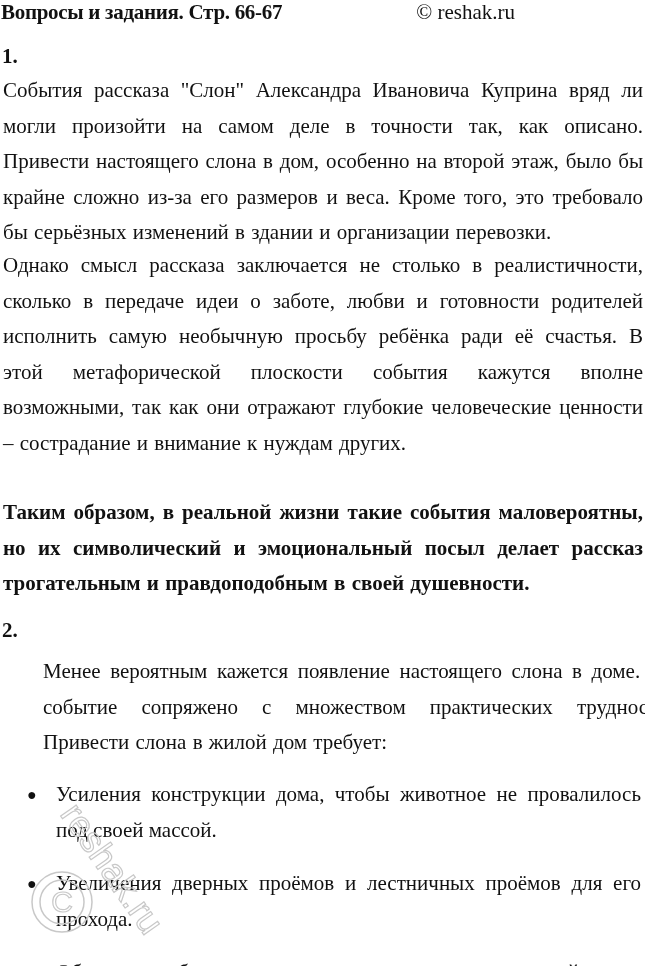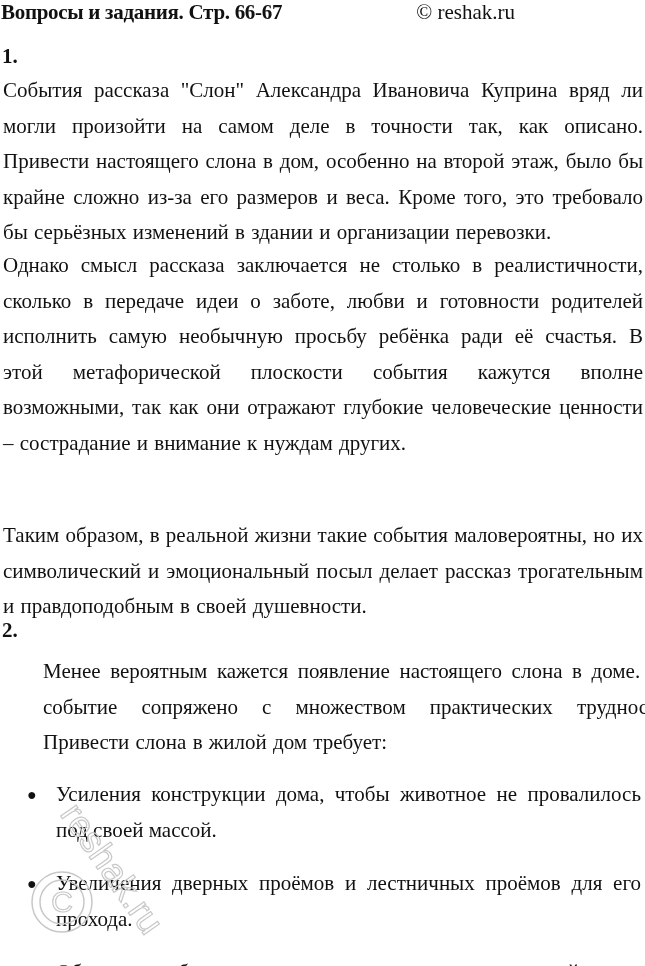--- a/index.html
+++ b/index.html
@@ -48,21 +48,21 @@
 
 <div class="header">
   <div class="header-title">Вопросы и задания. Стр. 66-67</div>
   <div class="header-copy">© reshak.ru</div>
 </div>
 
 <div class="qnum" style="top:44px;">1.</div>
 
 <div class="para" style="top:73px;">События рассказа "Слон" Александра Ивановича Куприна вряд ли могли произойти на самом деле в точности так, как описано. Привести настоящего слона в дом, особенно на второй этаж, было бы крайне сложно из-за его размеров и веса. Кроме того, это требовало бы серьёзных изменений в здании и организации перевозки.</div>
 <div class="para" style="top:248px;">Однако смысл рассказа заключается не столько в реалистичности, сколько в передаче идеи о заботе, любви и готовности родителей исполнить самую необычную просьбу ребёнка ради её счастья. В этой метафорической плоскости события кажутся вполне возможными, так как они отражают глубокие человеческие ценности – сострадание и внимание к нуждам других.</div>
-<div class="para" style="top:518px;">Таким образом, в реальной жизни такие события маловероятны, но их символический и эмоциональный посыл делает рассказ трогательным и правдоподобным в своей душевности.</div>
+<div class="para" style="top:495px;font-weight:bold;">Таким образом, в реальной жизни такие события маловероятны, но их символический и эмоциональный посыл делает рассказ трогательным и правдоподобным в своей душевности.</div>
 
 <div class="qnum" style="top:618px;">2.</div>
 
 <div class="para" style="top:654px;margin-left:40px;">Менее вероятным кажется появление настоящего слона в доме. Это событие сопряжено с множеством практических трудностей. Привести слона в жилой дом требует:</div>
 
 <ul class="bullets" style="top:777px;">
   <li class="bullet">
     <span class="bullet-dot">●</span>
     <span>Усиления конструкции дома, чтобы животное не провалилось под своей массой.</span>
   </li>

